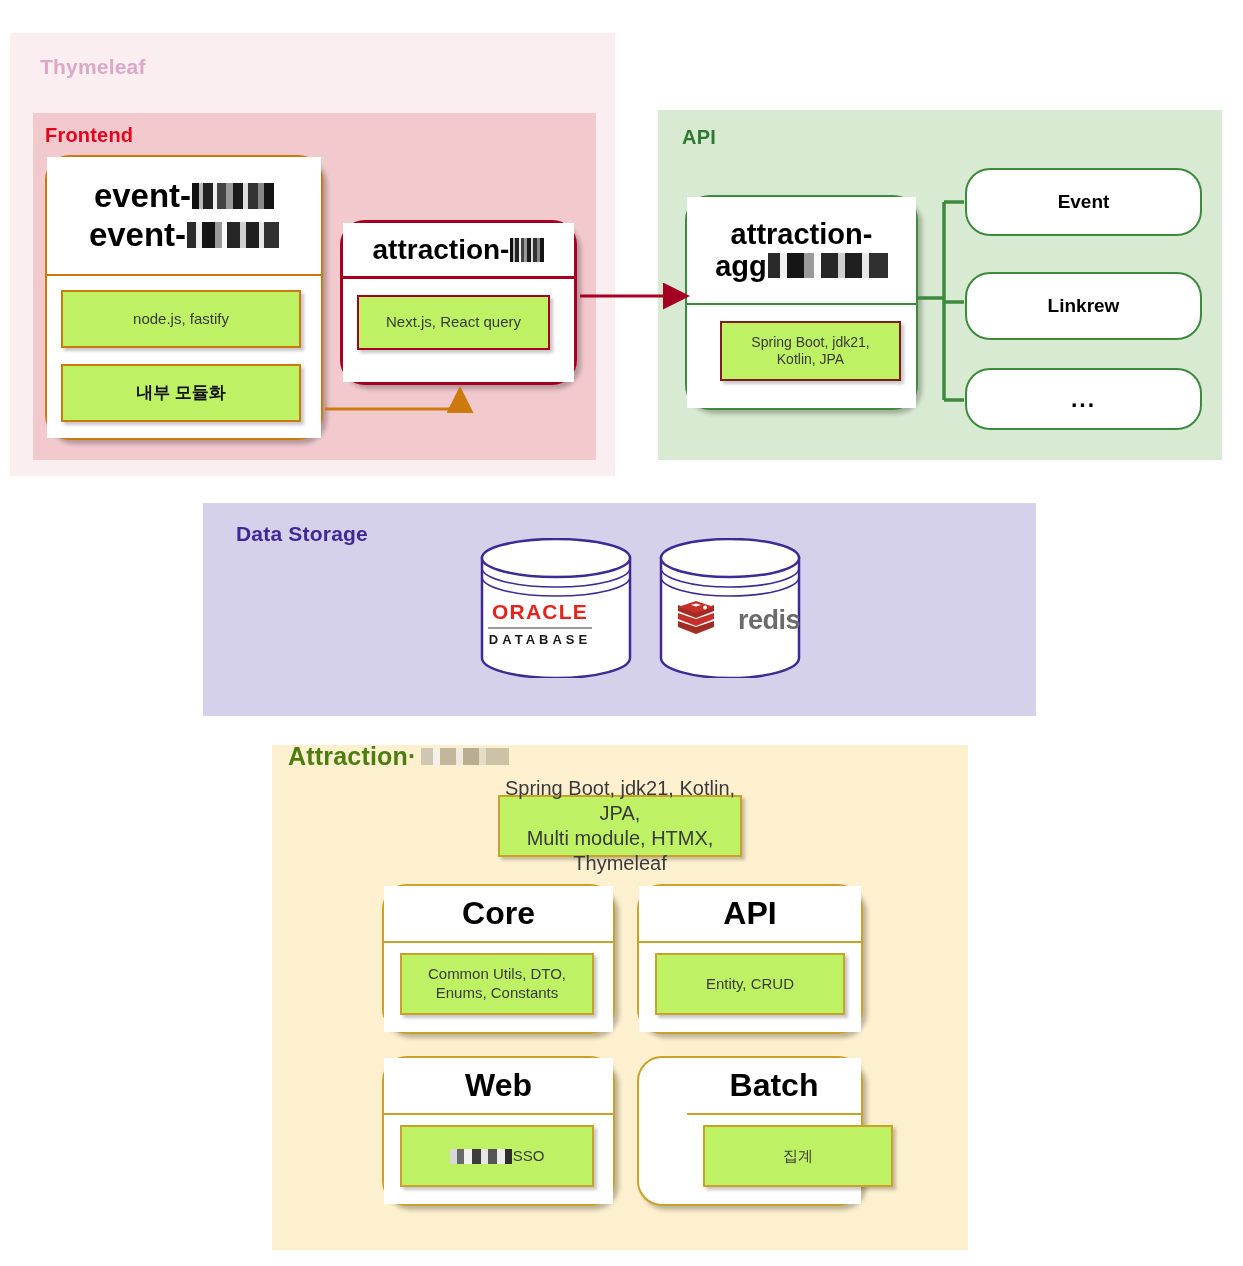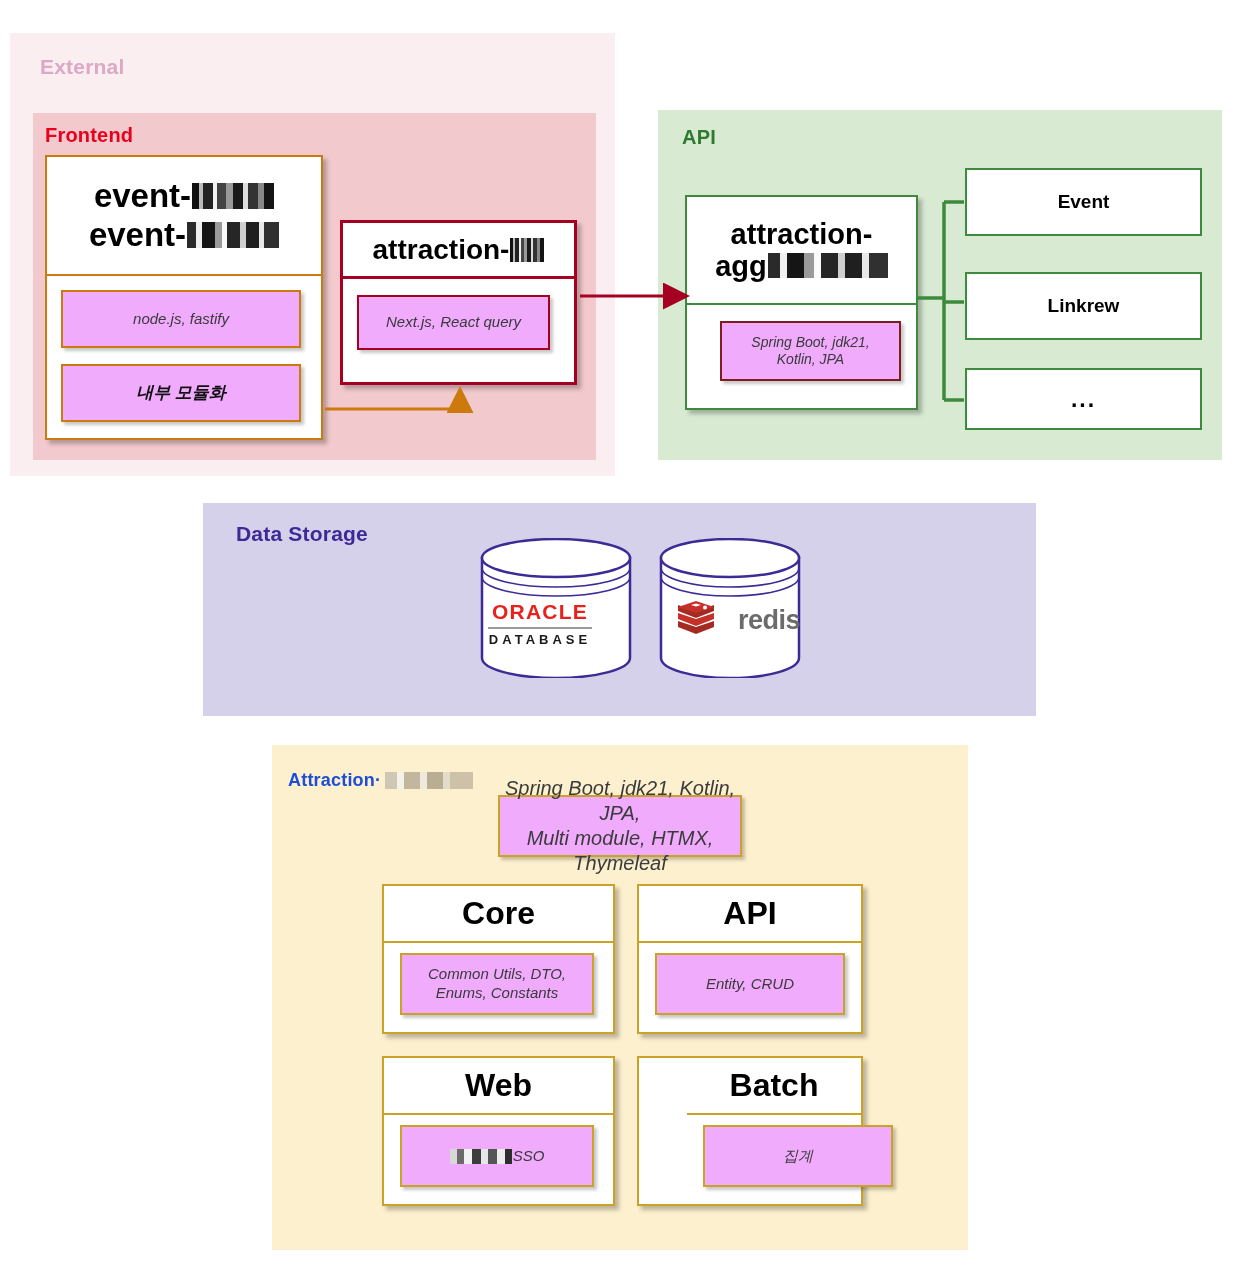--- a/index.html
+++ b/index.html
@@ -31,35 +31,35 @@
   
   #api { left: 658px; top: 110px; width: 564px; height: 350px; background: #d9ead3; }
   #api-label { left: 682px; top: 126px; font-size: 20px; color: #2d7a30; }
 
   
   #storage { left: 203px; top: 503px; width: 833px; height: 213px; background: #d6d1ea; }
   #storage-label { left: 236px; top: 522px; font-size: 21px; color: #3d2a96; }
 
   
   #attraction { left: 272px; top: 745px; width: 696px; height: 505px; background: #fdf0ce; }
-  #attraction-label { left: 288px; top: 770px; font-size: 18px; color: #1d4ed8; }
-
-  
-  .card { position: absolute; background: #ffffff; }
+  #attraction-label { left: 288px; top: 742px; font-size: 25px; color: #4d7c0f; }
+
+  
+  .card { position: absolute; background: #ffffff; border-radius: 25px; }
   .card .card-title {
     display: flex; align-items: center; justify-content: center;
     font-weight: bold; color: #000000; text-align: center;
     line-height: 1.05; background: #ffffff;
   }
   .card .card-body { position: relative; background: #ffffff; }
 
   .chip {
-    position: absolute; background: #f0abfc;
+    position: absolute; background: #bef264;
     display: flex; align-items: center; justify-content: center;
-    text-align: center; color: #3a3a3a; line-height: 1.25; font-style: italic;
+    text-align: center; color: #3a3a3a; line-height: 1.25;
   }
 
   
   .orange { border: 2px solid #cc7a0e; }
   .orange .card-title { border-bottom: 2px solid #cc7a0e; }
   .chip.orange { border: 2px solid #cc7a0e; box-shadow: 3px 3px 3px rgba(0,0,0,.22); }
 
   .crimson { border: 3px solid #a50021; }
   .crimson .card-title { border-bottom: 3px solid #a50021; }
   .chip.crimson { border: 2px solid #a50021; box-shadow: 3px 3px 3px rgba(0,0,0,.22); }
@@ -125,21 +125,21 @@
   }
   .logo-redis { display: flex; align-items: center; gap: 21px; }
   .logo-redis .r-word { color: #6b6b6b; font-size: 27px; font-weight: bold; letter-spacing: -0.5px; }
 </style>
 </head>
 <body>
 
 <div id="canvas">
 
   <div class="region" id="external"></div>
-  <div class="region-label" id="external-label">External</div>
+  <div class="region-label" id="external-label">Thymeleaf</div>
 
   <div class="region" id="frontend"></div>
   <div class="region-label" id="frontend-label">Frontend</div>
 
   <div class="card orange shadowed" style="left:45px; top:155px; width:278px; height:285px;">
     <div class="card-title" style="height:119px; font-size:33px; flex-direction:column; gap:4px;">
       <div style="display:flex;align-items:center;justify-content:center;">
         <span>event-</span>
           <span class="redact" style="width:82px;height:26px;margin-left:1px;"></span>
       </div>

